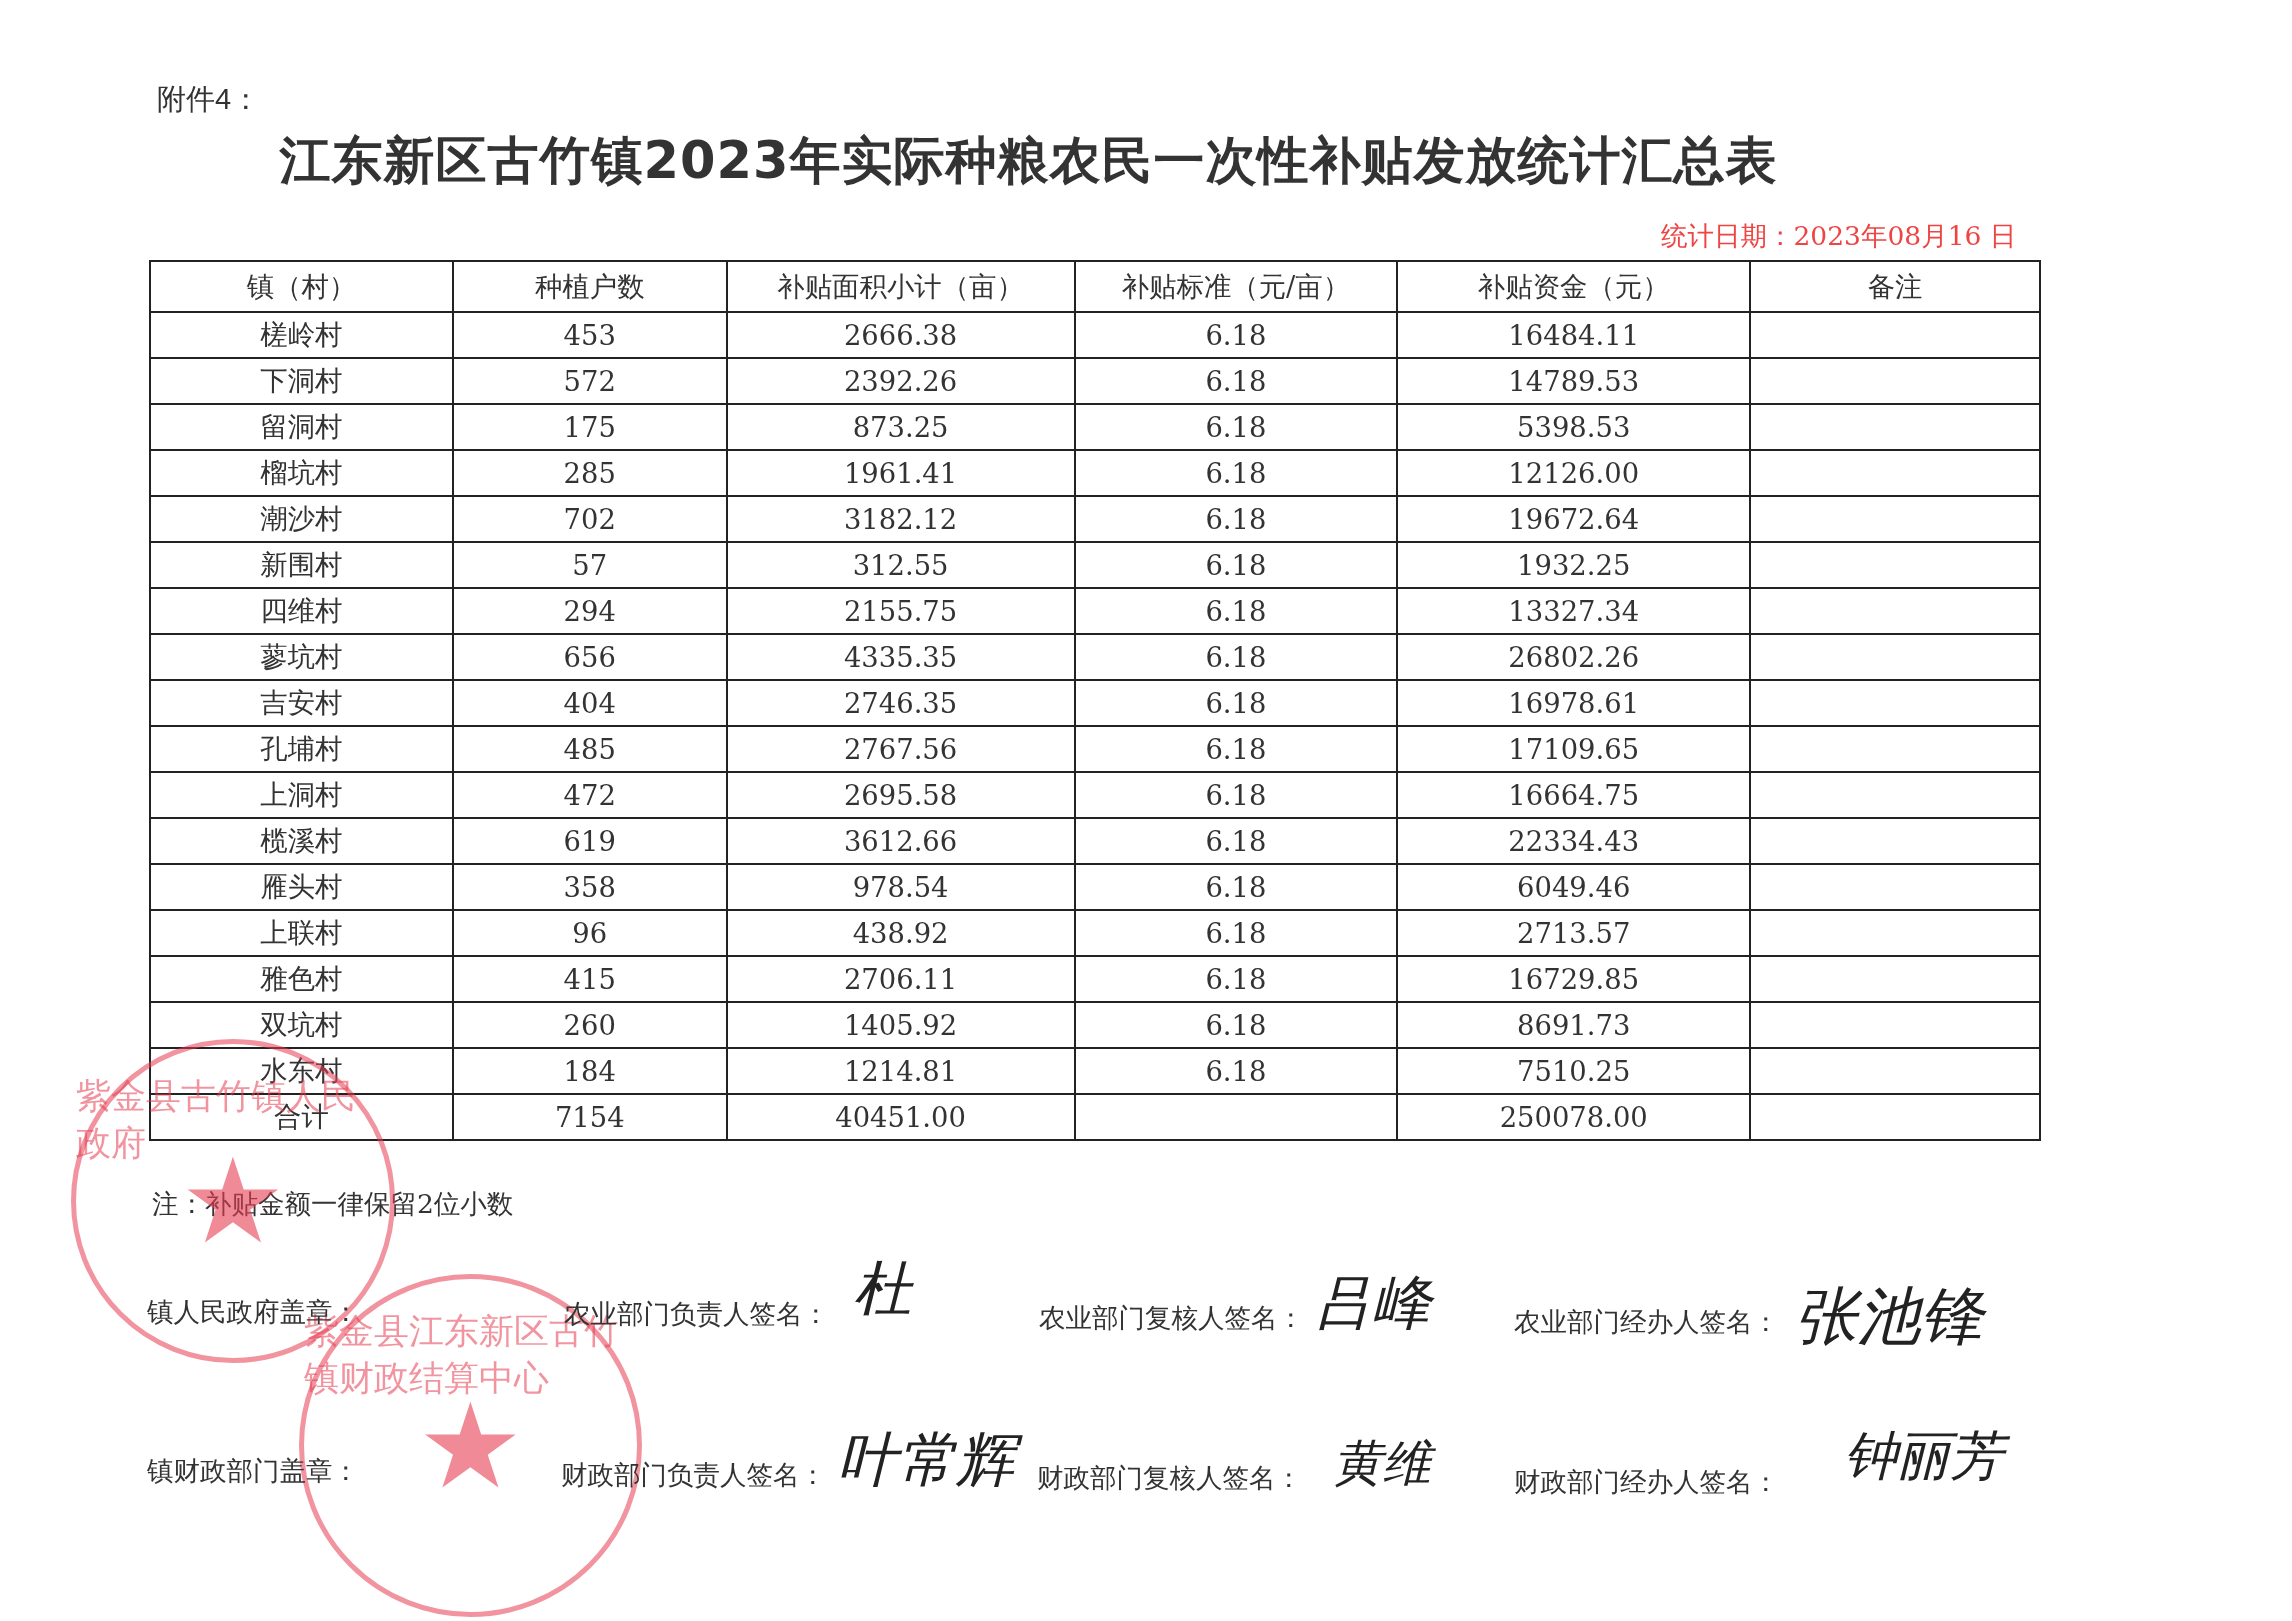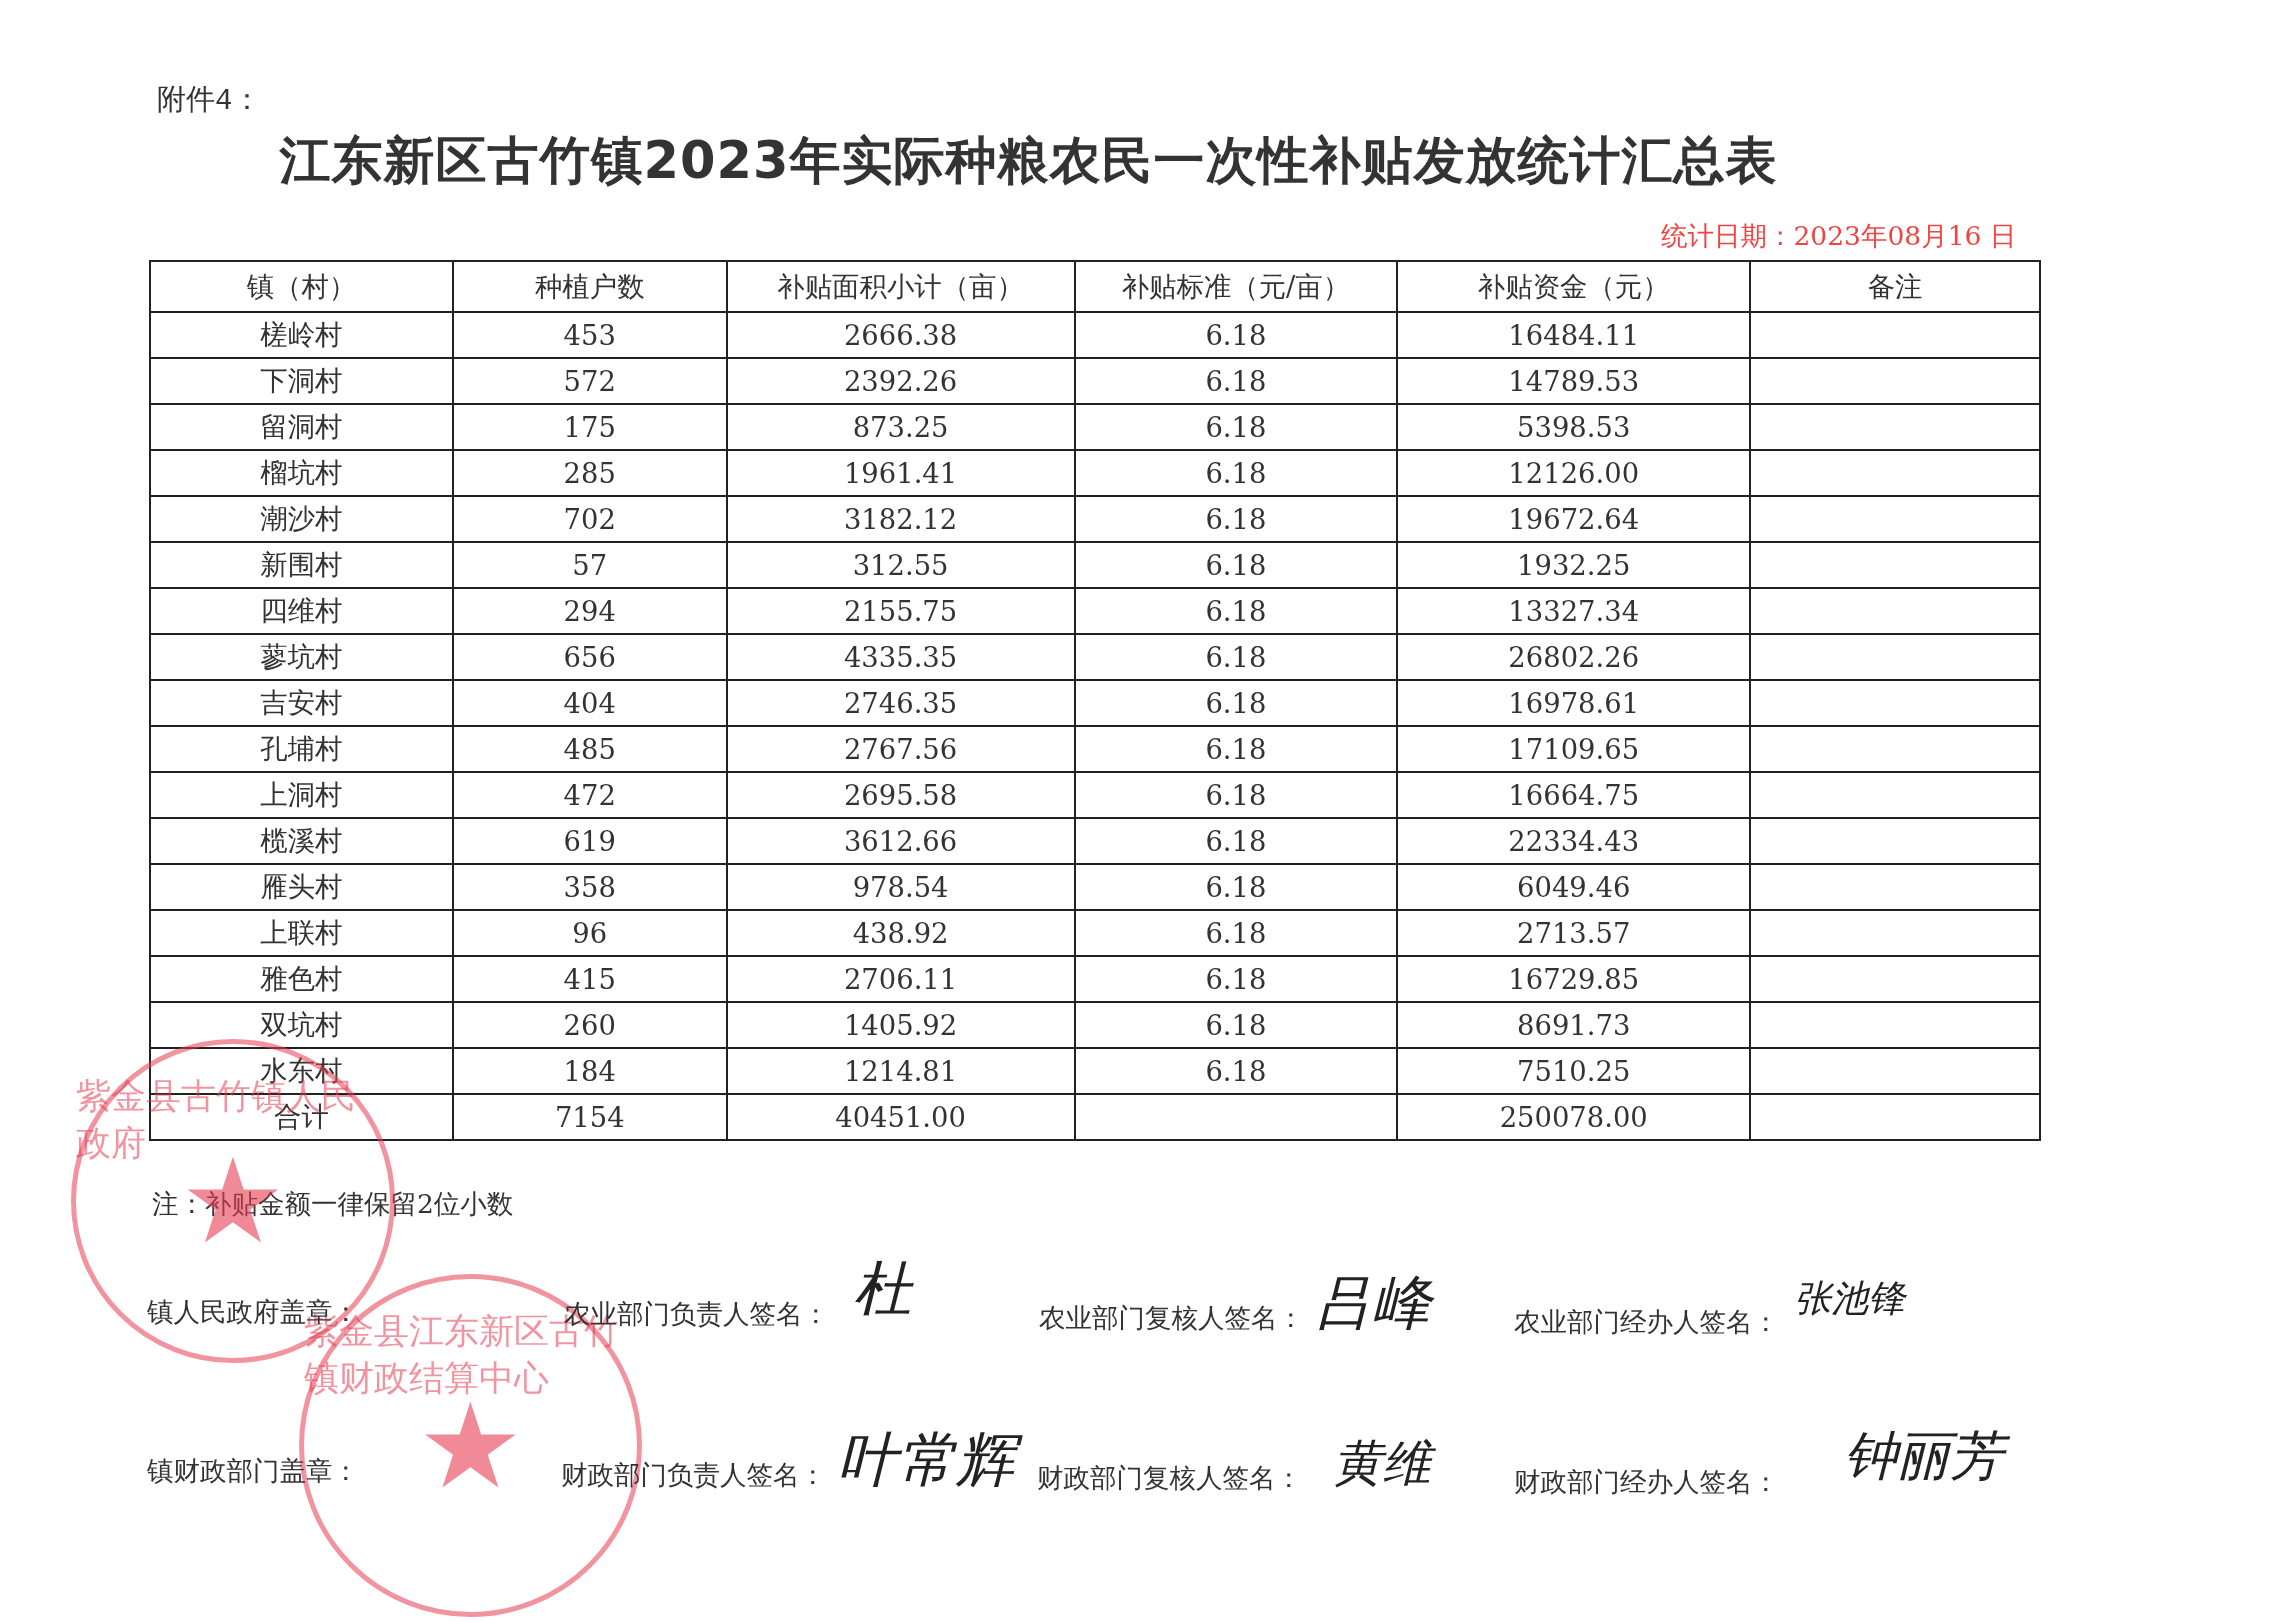--- a/index.html
+++ b/index.html
@@ -1,18 +1,18 @@
 <!DOCTYPE html>
 <html><head>
 <meta charset="utf-8">
 <style>
   html, body { margin:0; padding:0; background:#ffffff; }
   body { width:2293px; height:1621px; position:relative; overflow:hidden;
          font-family:"DejaVu Serif","Liberation Serif",serif; color:#2a2a2a; }
-  .attach { position:absolute; left:157px; top:80px; font-size:29px; font-family:Liberation Mono, monospace; color:#333; }
+  .attach { position:absolute; left:157px; top:80px; font-size:29px; font-family:Liberation Sans, sans-serif; color:#333; }
   .title { position:absolute; left:0; width:2293px; top:127px; text-align:center; font-size:51px;
            font-family:"DejaVu Sans",sans-serif; font-weight:bold; color:#333; letter-spacing:1px; padding-left:-39px; }
   .title span { position:relative; left:-118px; }
   .date { position:absolute; left:1661px; top:218px; font-size:26.5px; color:#ef4444; }
   table.grid { position:absolute; left:149px; top:260px; width:1892px; border-collapse:collapse; }
   table.grid td, table.grid th { border:2px solid #222; text-align:center; font-size:27.4px; font-weight:normal;
                                  height:44px; padding:0; color:#333; }
   table.grid th { height:49px; font-size:27.4px;margin-top:47px; }
   col.c1{width:303px} col.c2{width:274px} col.c3{width:348px} col.c4{width:323px} col.c5{width:353px} col.c6{width:290px}
   .note { position:absolute; left:152px; top:1186px; font-size:26.5px; color:#333; }
@@ -207,21 +207,21 @@
   <div class="ring">紫金县江东新区古竹镇财政结算中心</div>
     <div class="star">★</div>
 </div>
 
 <div class="sig-label" style="left:147px;top:1294px;">镇人民政府盖章：</div>
 <div class="sig-label" style="left:564px;top:1296px;">农业部门负责人签名：</div>
 <div class="signature" style="left:853px;top:1250px;">杜</div>
 <div class="sig-label" style="left:1039px;top:1300px;">农业部门复核人签名：</div>
 <div class="signature" style="left:1313px;top:1264px;">吕峰</div>
 <div class="sig-label" style="left:1514px;top:1304px;">农业部门经办人签名：</div>
-<div class="signature" style="left:1794px;top:1274px;font-size:37px;">张池锋</div>
+<div class="signature" style="left:1794px;top:1274px;font-size:63px;">张池锋</div>
 
 <div class="sig-label" style="left:147px;top:1453px;">镇财政部门盖章：</div>
 <div class="sig-label" style="left:561px;top:1457px;">财政部门负责人签名：</div>
 <div class="signature" style="left:838px;top:1421px;">叶常辉</div>
 <div class="sig-label" style="left:1037px;top:1460px;">财政部门复核人签名：</div>
 <div class="signature" style="left:1333px;top:1431px;font-size:49px;">黄维</div>
 <div class="sig-label" style="left:1514px;top:1464px;">财政部门经办人签名：</div>
 <div class="signature" style="left:1844px;top:1421px;font-size:53px;">钟丽芳</div>
 
 

